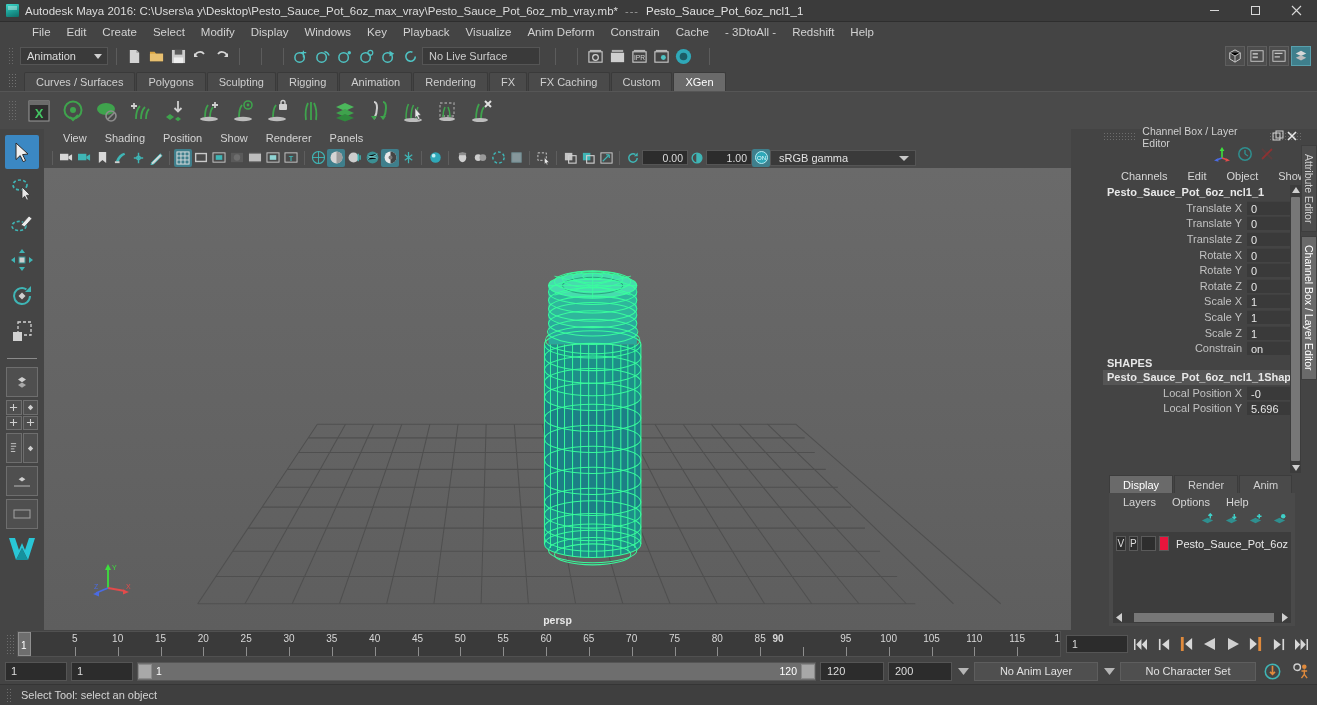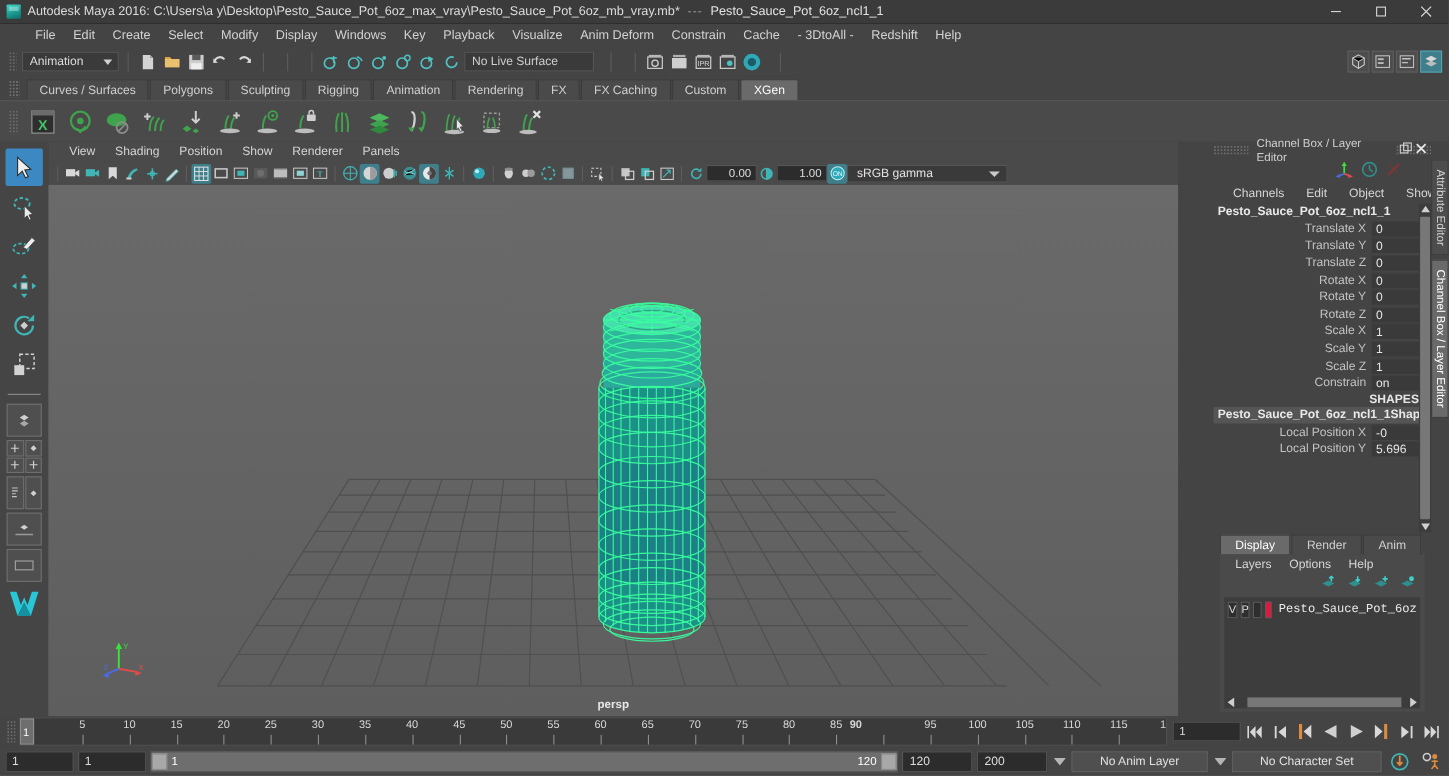--- a/index.html
+++ b/index.html
@@ -164,42 +164,42 @@
   .cb-menubar { height: 19px; display: flex; align-items: center; padding-left: 8px; flex: 0 0 19px; }
   .cb-menu { padding: 0 10px; font-size: 11px; color: #d6d6d6; }
   .cb-body { flex: 1 1 auto; background: #444; overflow: hidden; position: relative; min-height:0; }
   .cb-scroll { position: absolute; right: 0; top: 0; bottom: 0; width: 11px; background: #3c3c3c;
     display:flex; flex-direction:column; align-items:center; }
   .cb-scroll .arw { width: 11px; height: 11px; display:flex; align-items:center; justify-content:center; }
   .cb-scroll .thumb { width: 9px; flex: 1 1 auto; background: #777; margin: 1px 0; border-radius: 1px; }
   .cb-rows { margin-right: 11px; }
   .cb-node { font-size: 11px; font-weight: bold; color: #e8e8e8; padding: 1px 0 2px 4px; }
   .cb-node.shapehdr { background: #555; }
-  .cb-section { font-size: 11px; font-weight: bold; color: #e6e6e6; padding: 1px 0 1px 4px; text-align: right; }
+  .cb-section { font-size: 11px; font-weight: bold; color: #e6e6e6; padding: 1px 0 1px 4px; }
   .cb-row { display: flex; height: 15.6px; align-items: center; }
   .cb-label { flex: 0 0 144px; text-align: right; padding-right: 5px; font-size: 11px; color: #c2c2c2; }
   .cb-val { flex: 1 1 auto; background: #3a3a3a; height: 14px; font-size: 11px; color: #e6e6e6;
     padding-left: 4px; line-height: 14px; border-top:1px solid #414141;}
 
   
   .le-tabs { height: 20px; display: flex; align-items: flex-end; padding-left: 6px; flex: 0 0 20px; background:#444;}
   .le-tab { height: 18px; line-height: 18px; padding: 0 13px; font-size: 11px; background: #4a4a4a;
     border: 1px solid #3c3c3c; border-bottom: none; margin-right: 1px; color:#cfcfcf;}
   .le-tab.active { background: #6a6a6a; color: #fff; }
   .le-panel { flex: 1 1 auto; background: #4a4a4a; margin: 0 6px 0 6px; display: flex; flex-direction: column; min-height:0;}
   .le-menubar { height: 18px; display: flex; align-items: center; padding-left: 6px; flex:0 0 18px;}
   .le-menu { padding: 0 8px; font-size: 11px; color: #d6d6d6; }
   .le-icons { height: 18px; display: flex; align-items: center; justify-content: flex-end; padding-right: 8px; gap: 9px; flex:0 0 18px;}
   .le-list { flex: 1 1 auto; background: #3d3d3d; margin: 3px 4px 0 4px; padding: 3px; min-height:0;}
   .le-row { display: flex; align-items: center; gap: 3px; height: 17px; }
   .le-chip { width: 17px; height: 15px; background: #2e2e2e; border: 1px solid #5a5a5a;
     font-size: 10px; color: #ddd; display: flex; align-items: center; justify-content: center; }
   .le-chip.blank { width: 27px; }
   .le-swatch { width: 18px; height: 15px; border: 1px solid #5a5a5a; }
-  .le-name { font-size: 11px; color: #e8e8e8; margin-left: 4px; font-family: Liberation Mono, monospace; }
+  .le-name { font-size: 11px; color: #e8e8e8; margin-left: 4px; }
   .le-hscroll { height: 11px; margin: 0 4px 3px; background: #3c3c3c; display: flex; align-items: center; flex:0 0 11px;}
   .le-hscroll .thumb { height: 9px; width: 140px; background: #777; margin-left: 10px; }
 
   
   .vtabs { width: 16px; background: #444; display: flex; flex-direction: column; align-items: center;
     padding-top: 16px; flex: 0 0 16px; }
   .vtab { writing-mode: vertical-rl; font-size: 10.5px; color: #cfcfcf; background: #4d4d4d;
     padding: 8px 1px; margin-bottom: 4px; border: 1px solid #3e3e3e; }
   .vtab.active { background: #6a6a6a; color: #fff; }
 
@@ -1352,14 +1352,18 @@
     <div class="rg-icon">
       <svg width="19" height="19" viewBox="0 0 20 20">
           <circle cx="6.5" cy="5.5" r="3.4" fill="none" stroke="#cfcfcf" stroke-width="1.5"></circle>
           <circle cx="14" cy="5" r="2.4" fill="#e08a3c"></circle>
           <path d="M14 8v5l3 4M14 13l-3 4M11 9.5h6" stroke="#e08a3c" stroke-width="1.5" fill="none"></path>
         </svg>
     </div>
   </div>
 
 
+  <div class="help-row">
+    <div class="help-grip"></div>
+    <span class="help-text">Select Tool: select an object</span>
+  </div>
 
 </div>
 
 </body></html>

